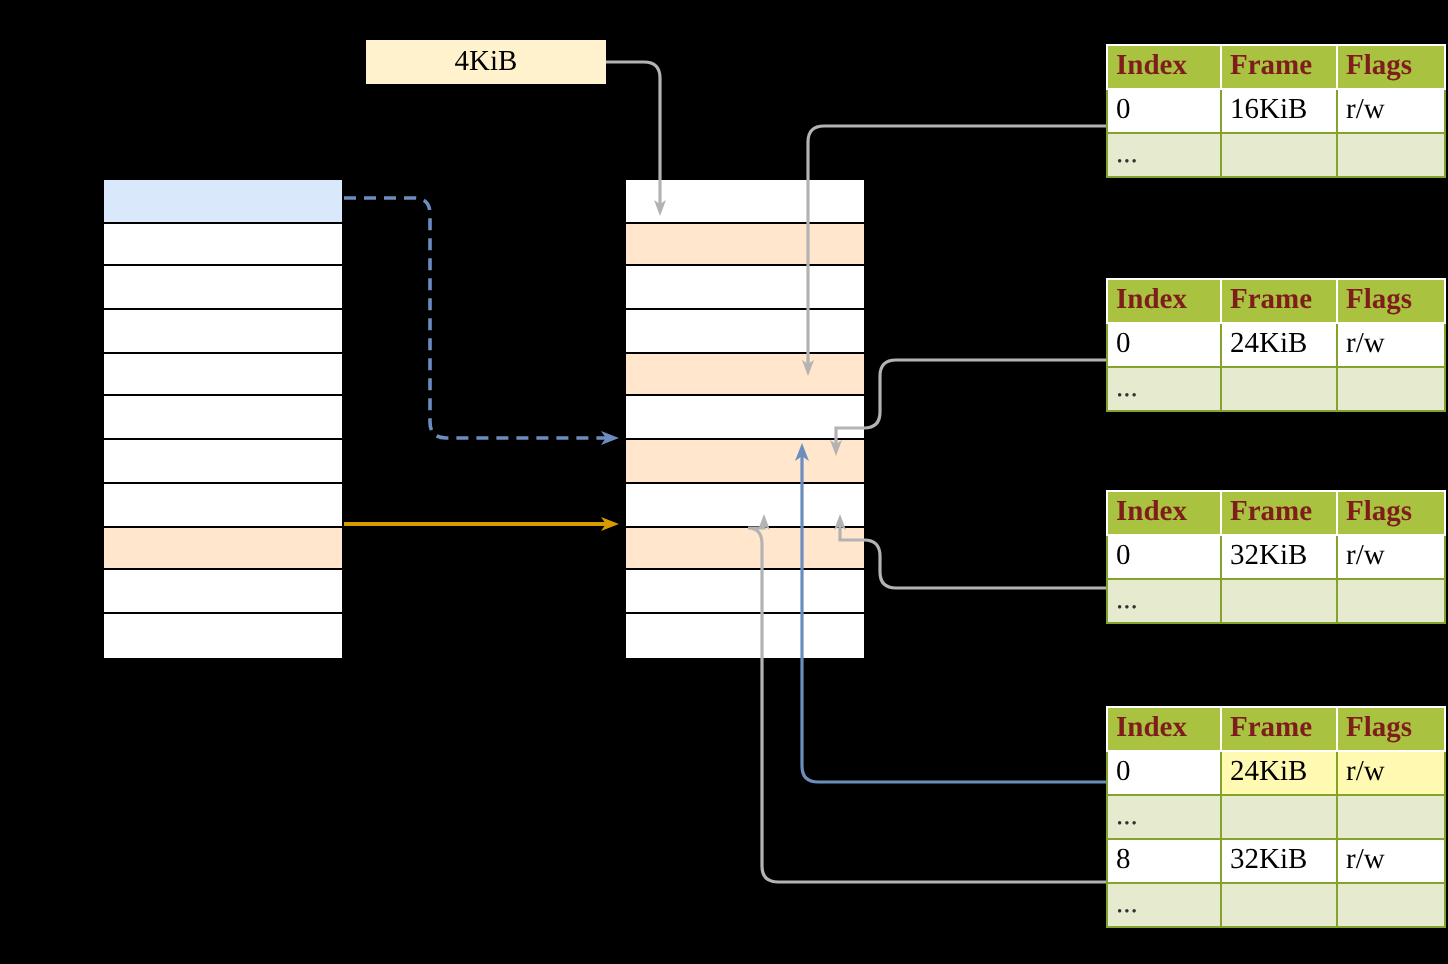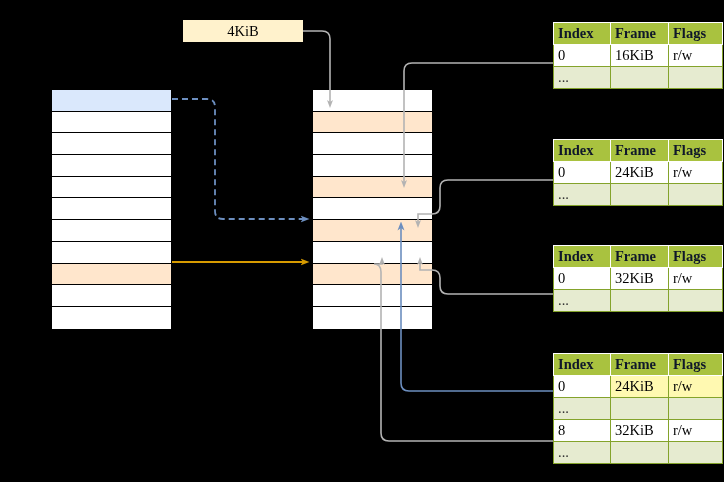--- a/index.html
+++ b/index.html
@@ -71,21 +71,21 @@
     height: 22px;
     box-sizing: border-box;
     text-align: left;
     font-weight: normal;
     color: #000000;
     white-space: nowrap;
     overflow: hidden;
   }
   .ptable th {
     background: #a9c23f;
-    color: #0f172a;
+    color: #7f1d1d;
     font-weight: bold;
     border-color: #ffffff;
   }
   .ptable tr.alt td {
     background: #e6ebd0;
     color: #333333;
   }
   .ptable td.hl { background: #fff9b1; }
   .col-index { width: 57px; }
   .col-frame { width: 58px; }

